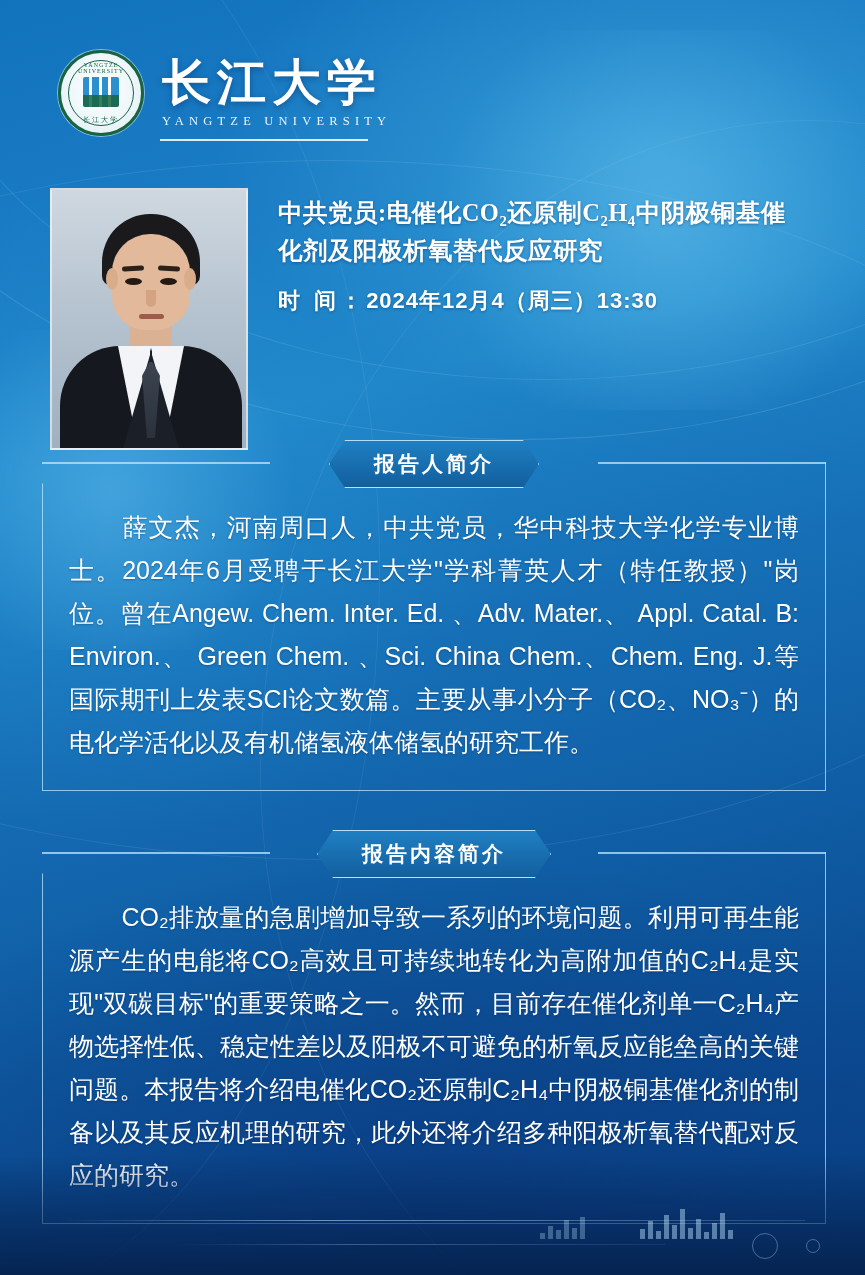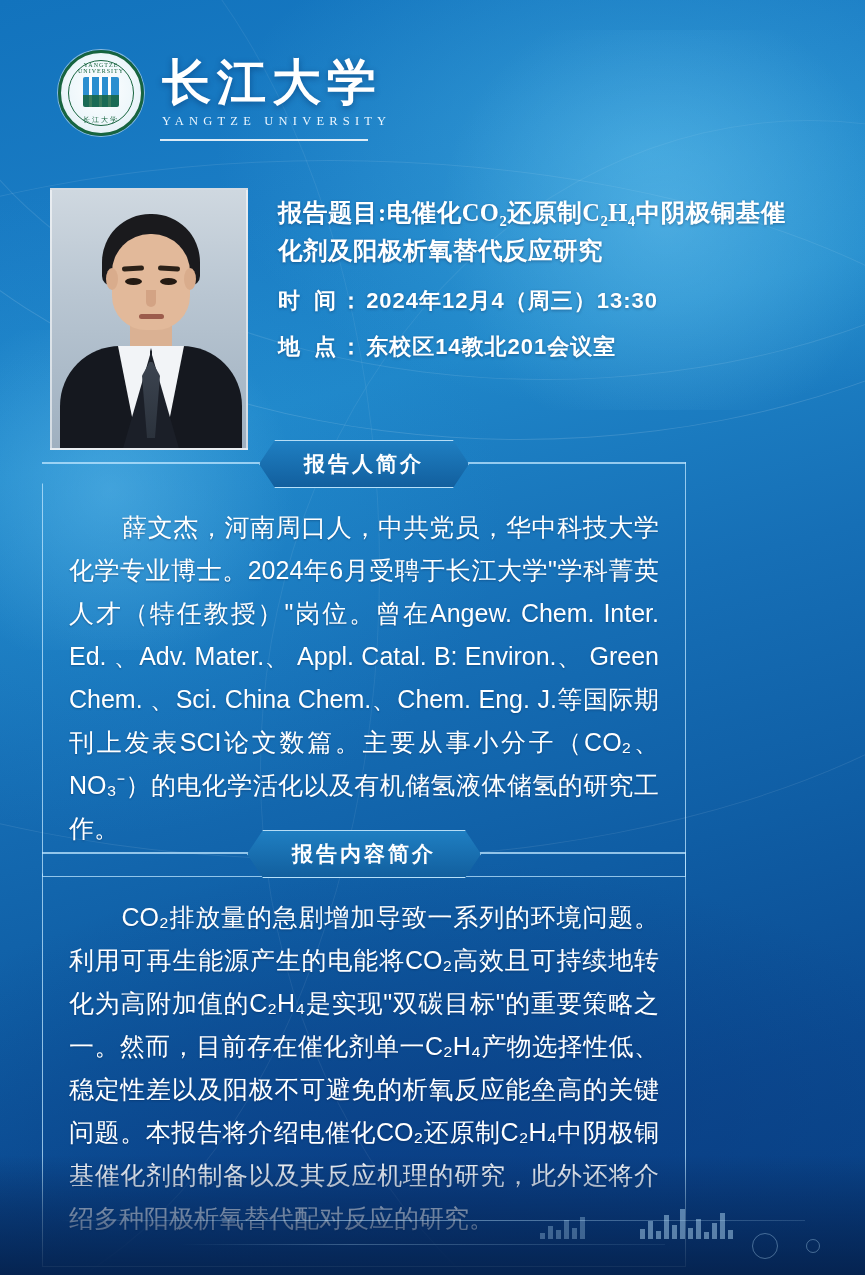--- a/index.html
+++ b/index.html
@@ -159,21 +159,21 @@
     text-shadow: 0 1px 3px rgba(0,30,70,0.4);
   }
   .meta .line {
     margin-top: 16px;
     font-size: 22px; font-weight: 700; letter-spacing: 1px;
     text-shadow: 0 1px 3px rgba(0,30,70,0.4);
   }
   .meta .lbl { letter-spacing: 4px; }
 
   
-  .panel { position: absolute; left: 42px; width: 644px; }
+  .panel { position: absolute; left: 42px; width: 784px; }
   .panel .frame {
     position: relative;
     border: 1.5px solid rgba(190,230,255,0.75);
     border-top: none;
     padding: 44px 26px 26px 26px;
     clip-path: polygon(0 22px, 22px 0, 100% 0, 100% 100%, 0 100%);
   }
   .panel .topline-l, .panel .topline-r {
     position: absolute; top: 0; height: 1.5px; background: rgba(190,230,255,0.75);
   }
@@ -238,28 +238,25 @@
       <div class="p-ear-r"></div>
       <div class="p-brow-l"></div>
       <div class="p-brow-r"></div>
       <div class="p-eye-l"></div>
       <div class="p-eye-r"></div>
       <div class="p-nose2"></div>
       <div class="p-mouth"></div>
     </div>
 
     <div class="meta">
-      <div class="title">报告题目:电催化CO₂还原制C₂H₄中阴极铜基催</div>
+      <div class="title">中共党员:电催化CO₂还原制C₂H₄中阴极铜基催</div>
       <div class="title">化剂及阳极析氧替代反应研究</div>
 
       <div class="line">
         <span class="lbl">时 间：</span><span>2024年12月4（周三）13:30</span>
-      </div>
-      <div class="line">
-        <span class="lbl">地 点：</span><span>东校区14教北201会议室</span>
       </div>
     </div>
   </div>
 
   <div class="panel p-bio">
     <div class="topline-l"></div>
     <div class="topline-r"></div>
     <div class="badge">报告人简介</div>
     <div class="frame">
       <div class="body-text"><span class="indent"></span><span>薛文杰，河南周口人，中共党员，华中科技大学化学专业博士。2024年6月受聘于长江大学"学科菁英人才（特任教授）"岗位。曾在Angew. Chem. Inter. Ed. 、Adv. Mater.、 Appl. Catal. B: Environ.、 Green Chem. 、Sci. China Chem.、Chem. Eng. J.等国际期刊上发表SCI论文数篇。主要从事小分子（CO₂、NO₃⁻）的电化学活化以及有机储氢液体储氢的研究工作。</span></div>

